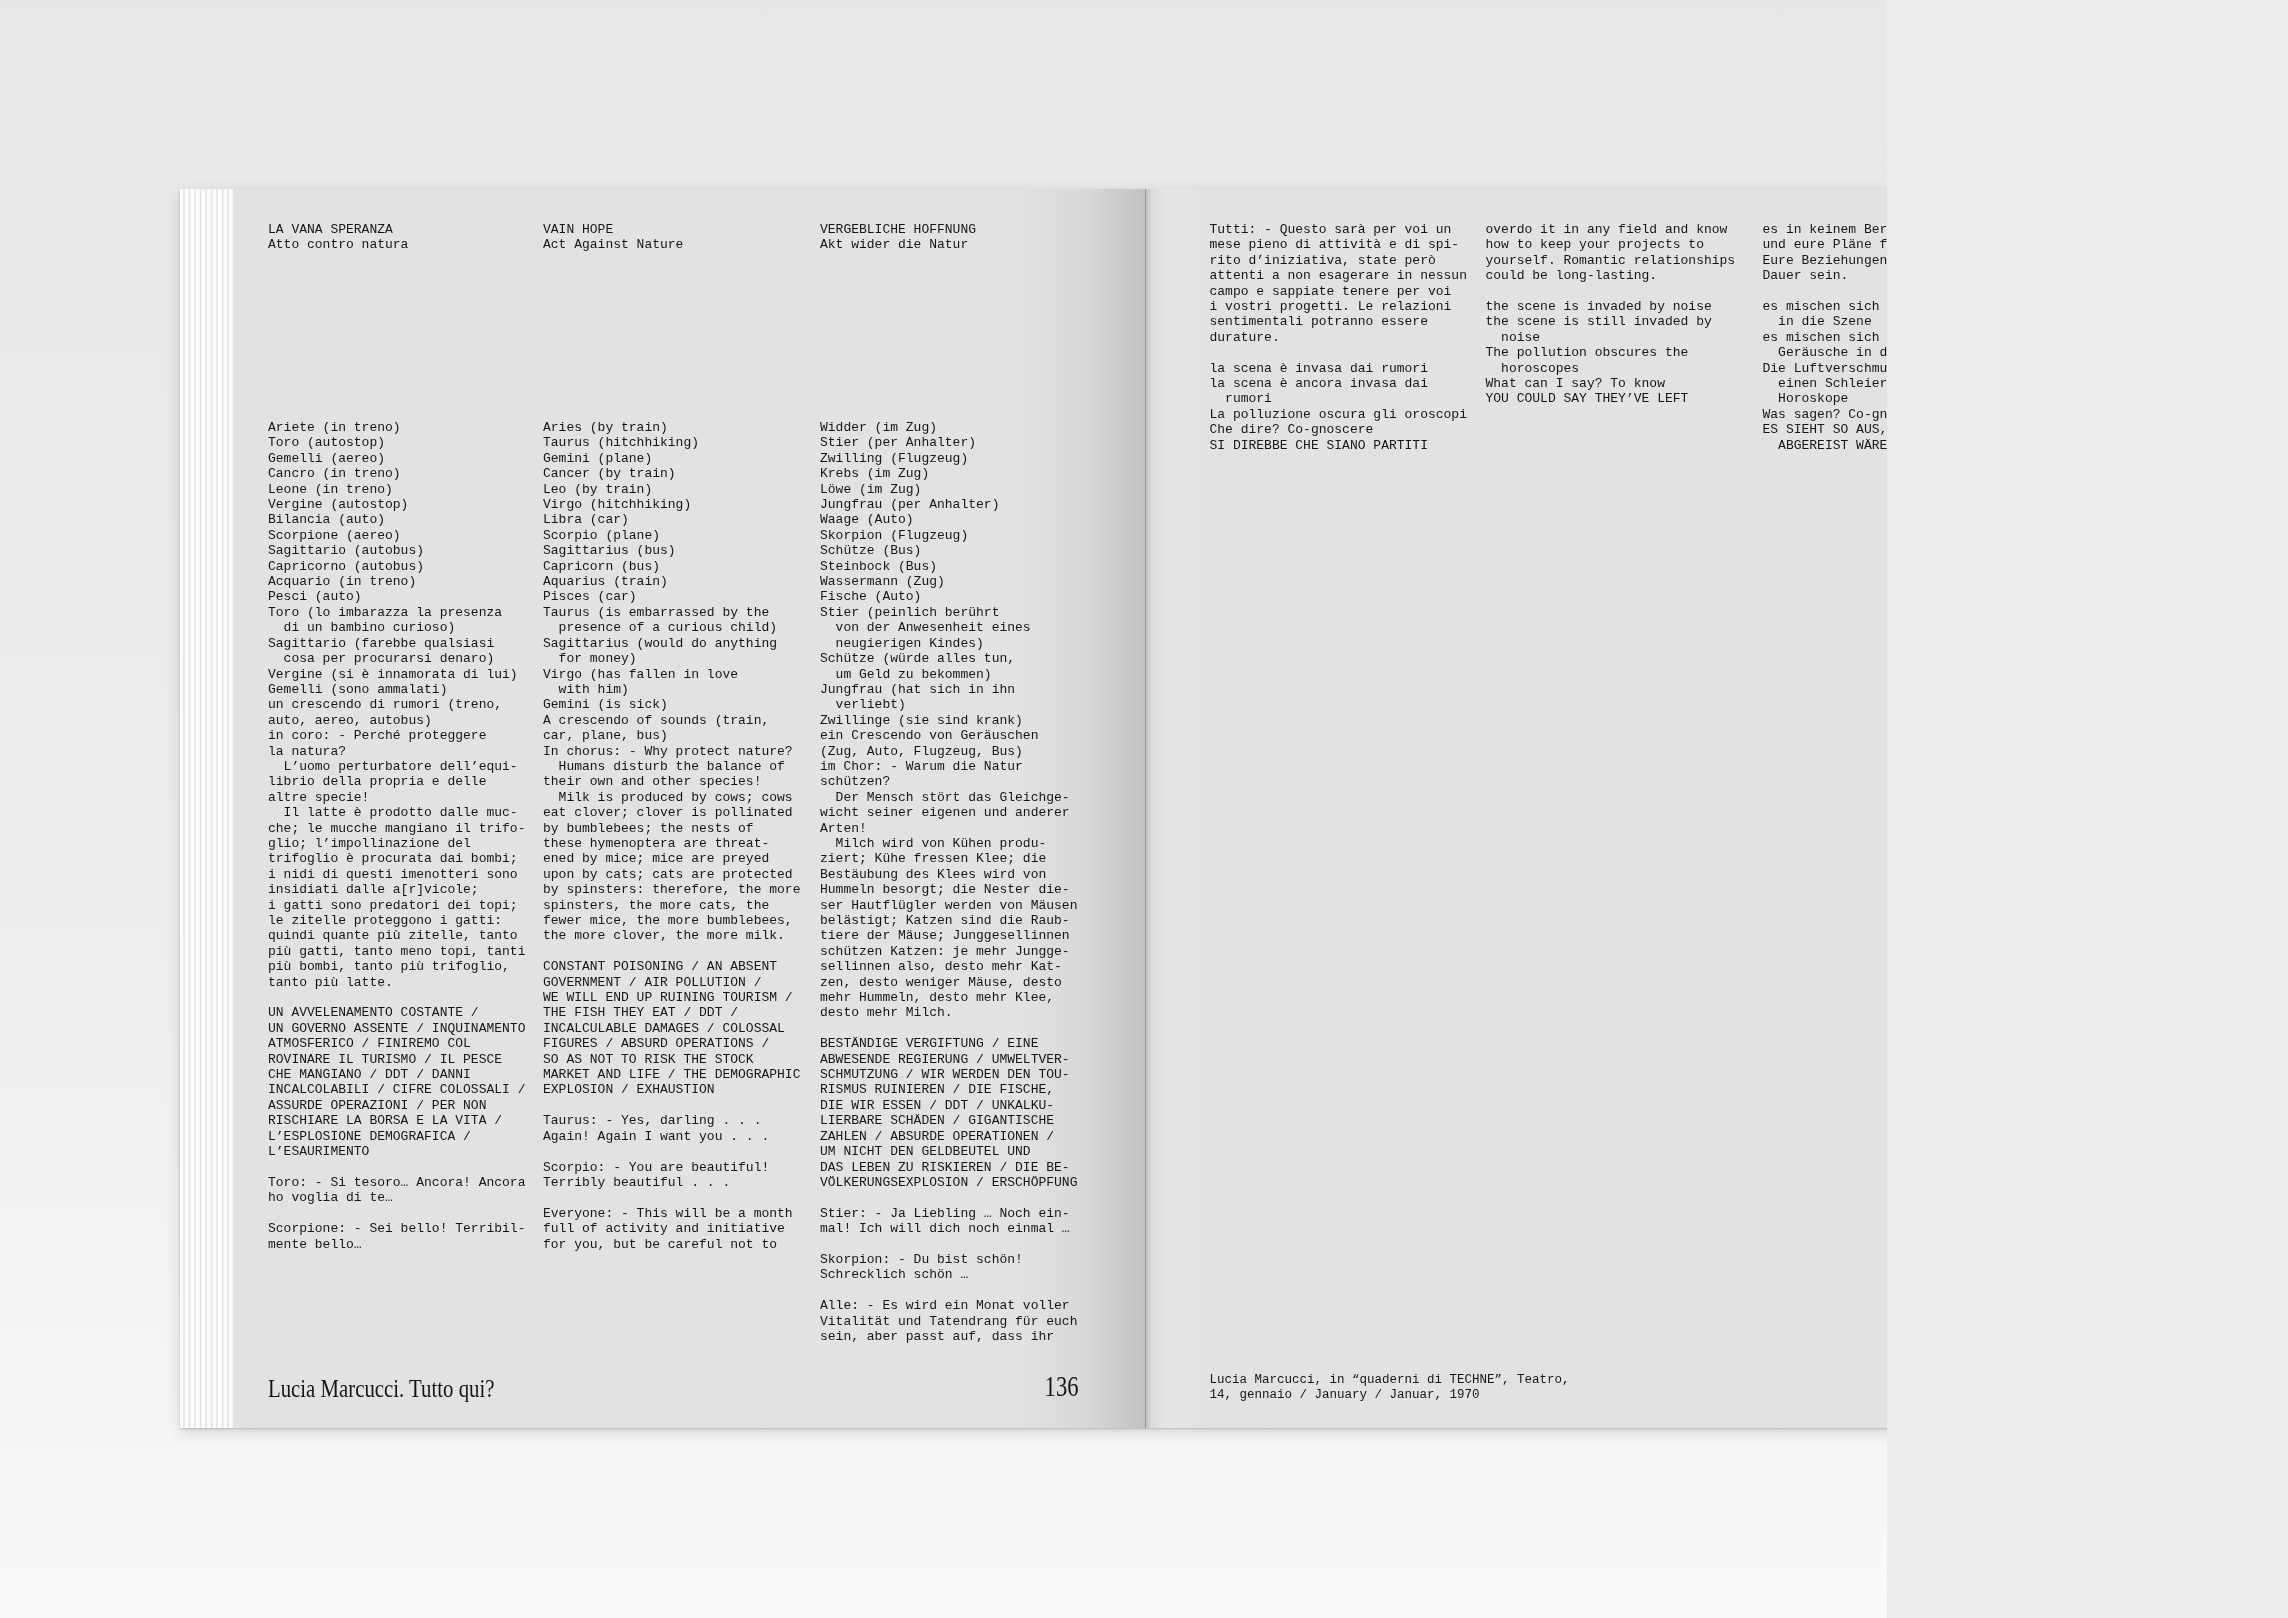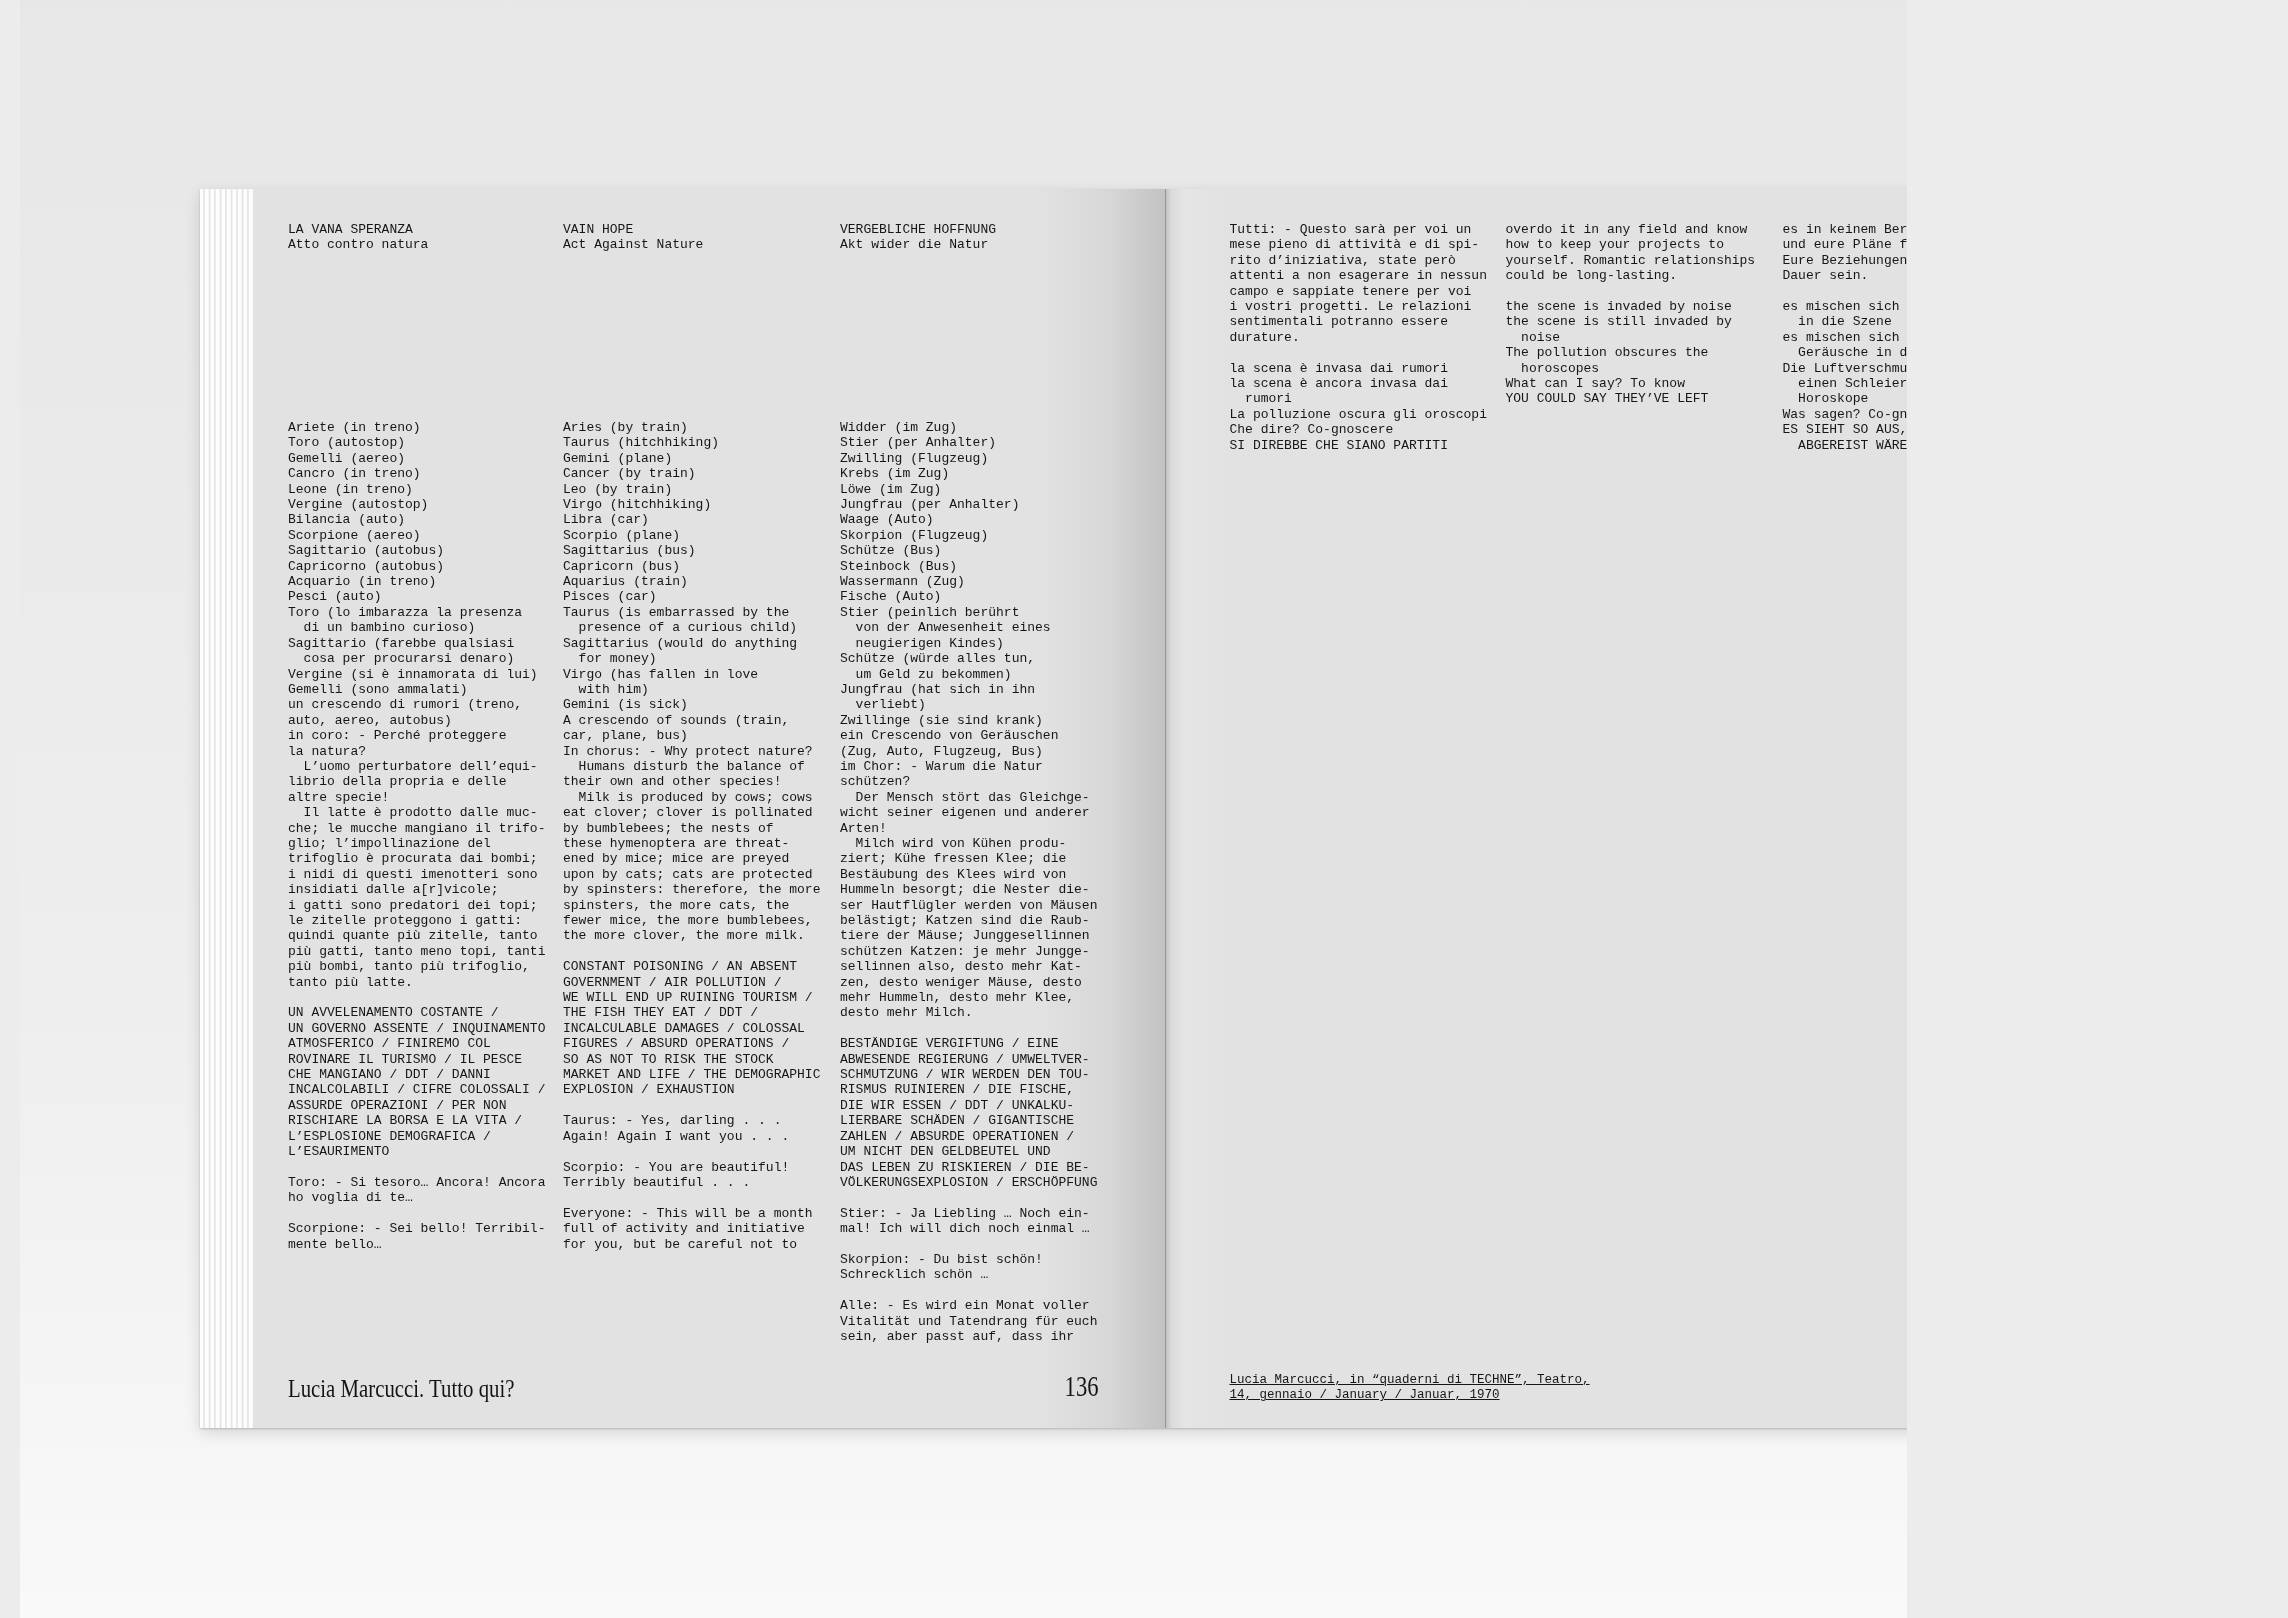--- a/index.html
+++ b/index.html
@@ -4,21 +4,20 @@
 <style>
   html,body{margin:0;padding:0;}
   body{
     width:2289px;height:1619px;
     font-family:"Liberation Mono", monospace;
     background:#ececec;
   }
   .scene{
     position:relative;width:1887px;height:1619px;overflow:hidden;
     background:linear-gradient(180deg,#e7e7e7 0%,#eaeaea 30%,#eeeeee 62%,#f9f9f9 100%);
-    margin-left:20px;
   }
   .book{
     position:absolute;left:180px;top:189px;width:1929px;height:1239px;
     display:flex;
     box-shadow:0 4.6px 14.8px rgba(0,0,0,0.14), 0 0.9px 1.8px rgba(0,0,0,0.18);
   }
   .edge{
     width:54px;flex:0 0 54px;
     background:repeating-linear-gradient(to right,#fdfdfd 0px,#fdfdfd 2.8px,#e0e0e0 3.7px,#f7f7f7 5.5px);
   }
@@ -60,21 +59,21 @@
   .page-num{
     position:absolute;top:1183px;
     font-family:"Liberation Serif", serif;
     font-size:29px;line-height:29.5px;color:#141414;
     transform:scaleX(0.78);transform-origin:right center;
   }
   .page-left  .page-num{right:66px;}
   .page-right .page-num{right:34px;}
   .footer-caption{
     position:absolute;left:65px;top:1184px;
-    font-size:12.5px;line-height:15.4px;color:#161616;text-decoration:underline;
+    font-size:12.5px;line-height:15.4px;color:#161616;
   }
 </style>
 </head>
 <body>
 
 <div class="scene">
   <div class="book">
 
     <div class="edge"></div>
 

